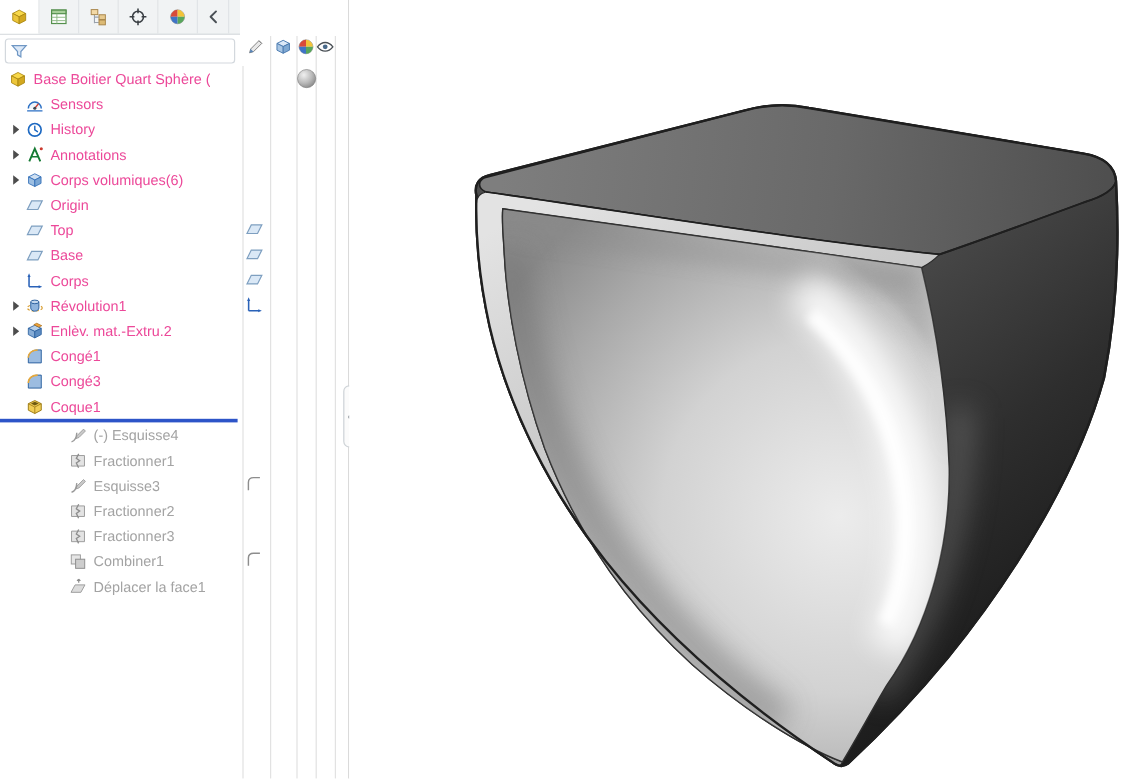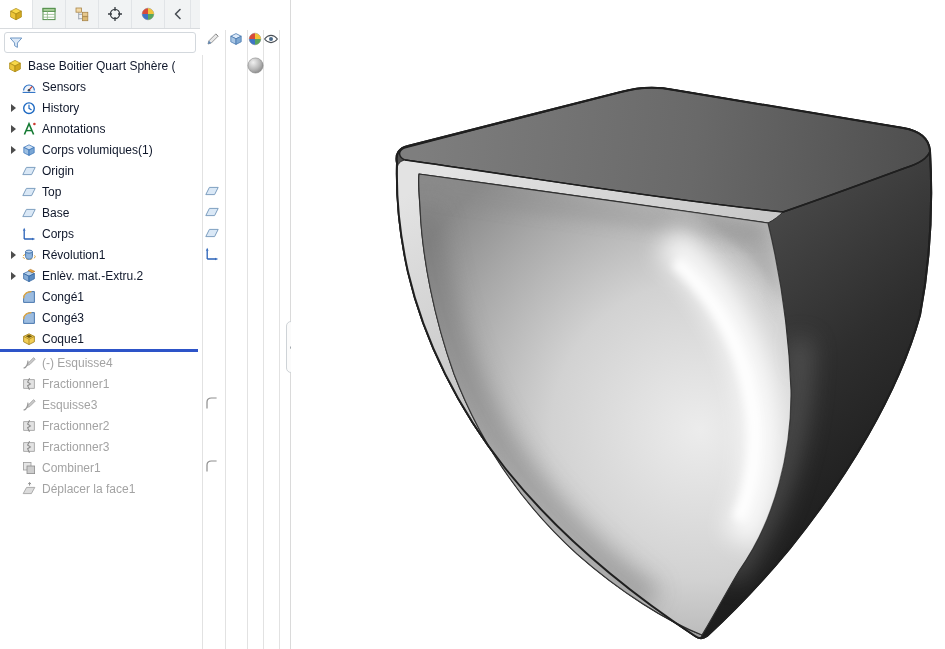--- a/index.html
+++ b/index.html
@@ -12,23 +12,23 @@
        border-right:1px solid #e1e4e7;box-sizing:border-box;cursor:default;}
   .tab.active{background:#ffffff;}
   .tab.narrow{width:26px;}
   
   .filterbar{position:absolute;left:0;top:30px;width:200px;height:24px;}
   .filterbox{margin:2px 4px;height:19px;border:1px solid #d3d8dd;border-radius:3px;
              display:flex;align-items:center;padding-left:3px;background:#fff;}
   
   .tree{position:absolute;left:0;top:55px;width:200px;}
   .trow{height:21px;display:flex;align-items:center;padding-left:6px;font-size:12px;
-        color:#0f172a;white-space:nowrap;overflow:hidden;cursor:default;}
+        color:#ec4899;white-space:nowrap;overflow:hidden;cursor:default;}
   .trow.root{padding-left:7px;}
-  .trow.sup{color:#a3a3a3;}
+  .trow.sup{color:#a3a3a3;margin-left:36px;}
   .arr{width:15px;height:21px;display:flex;align-items:center;justify-content:center;flex:none;}
   .tri{width:0;height:0;border-left:5px solid #4d4d4d;border-top:4px solid transparent;
        border-bottom:4px solid transparent;}
   .tico{width:17px;height:16px;flex:none;margin-right:4px;}
   .ic{width:16px;height:16px;display:block;}
   .tlbl{overflow:hidden;text-overflow:clip;}
   .rollback{height:3px;width:198px;}
   
   .vline{position:absolute;width:1px;background:#e2e2e2;}
   .flyicon{position:absolute;width:16px;height:16px;}
@@ -259,21 +259,21 @@
       </div>
     <div class="trow">
         <span class="arr">
           <i class="tri"></i>
         </span>
         <span class="tico">
           <svg class="ic" viewBox="0 0 16 16">
             <use href="#i-bodies"></use>
           </svg>
         </span>
-        <span class="tlbl">Corps volumiques(1)</span>
+        <span class="tlbl">Corps volumiques(6)</span>
       </div>
     <div class="trow">
         <span class="arr"></span>
         <span class="tico">
           <svg class="ic" viewBox="0 0 16 16">
             <use href="#i-plane"></use>
           </svg>
         </span>
         <span class="tlbl">Origin</span>
       </div>

